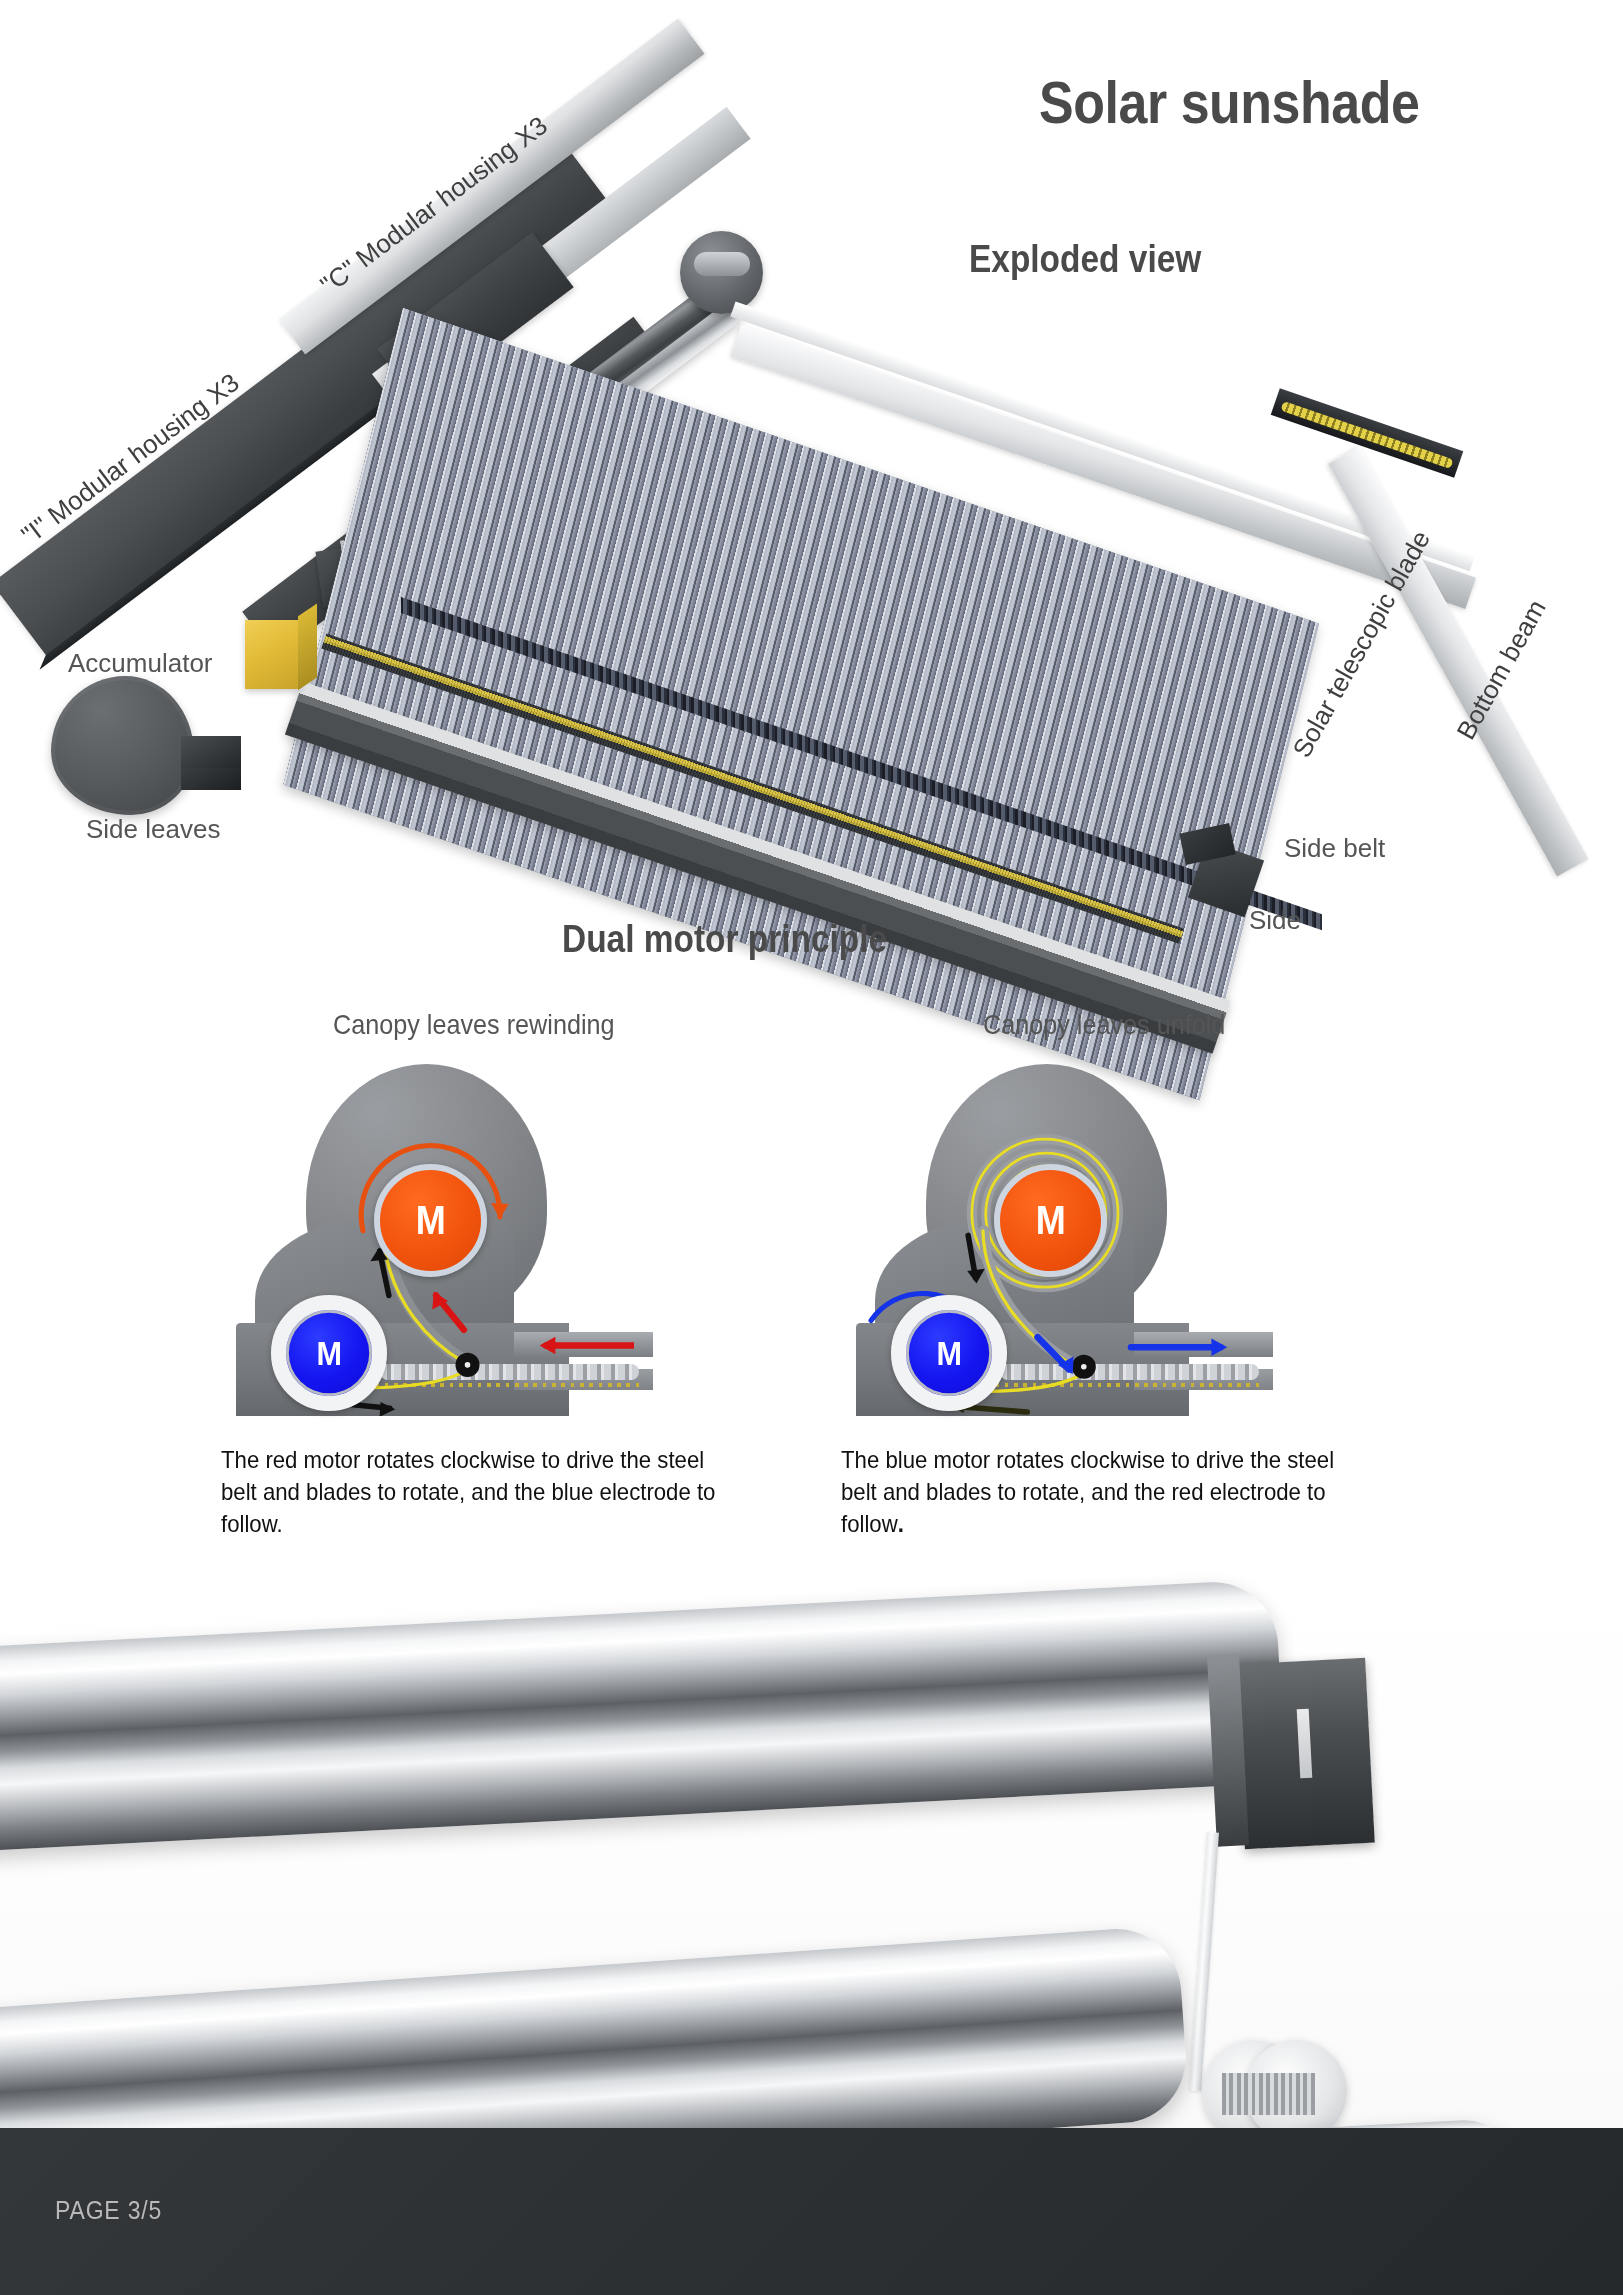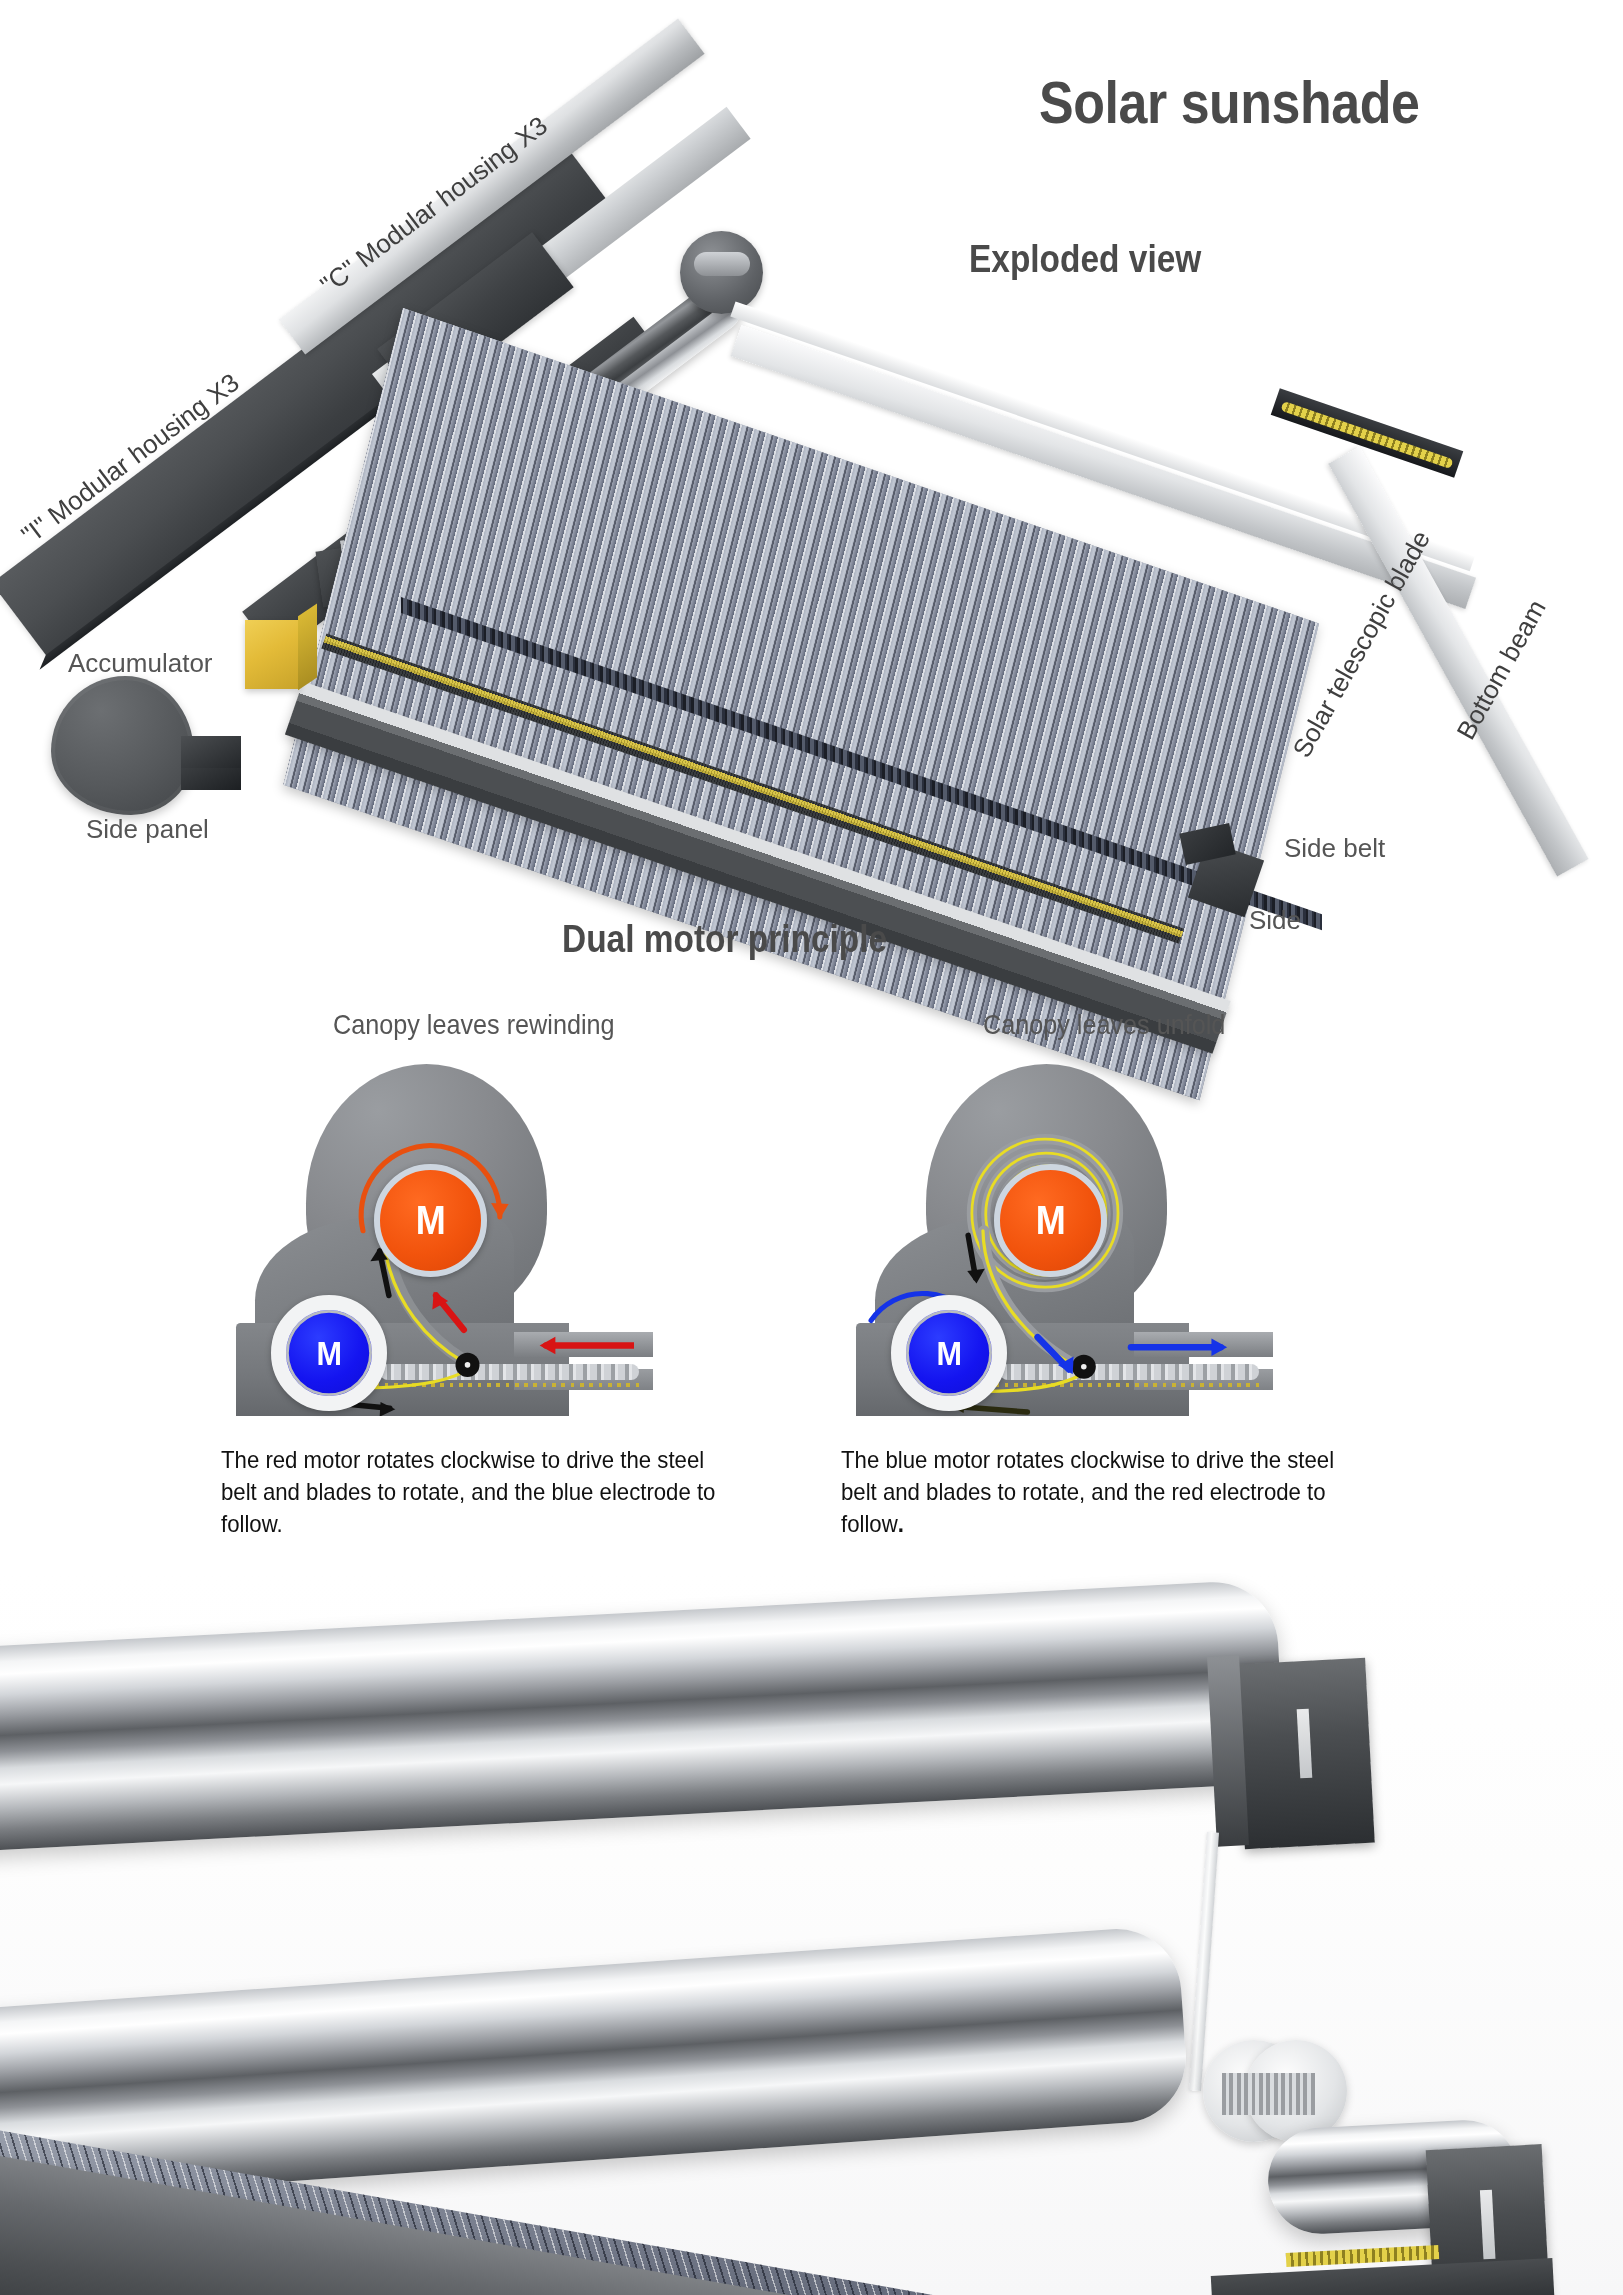--- a/index.html
+++ b/index.html
@@ -270,21 +270,21 @@
        background:linear-gradient(150deg,#4c4f52,#24272a);"></div>
   <div class="abs" style="left:181px;top:768px;width:60px;height:22px;
        background:linear-gradient(150deg,#3c3f42,#1c1f22);"></div>
 
   <div class="abs nosel callout-rot" style="left:324px;top:273px;transform:rotate(-37deg);">"C"  Modular housing X3</div>
 
   <div class="abs nosel callout-rot" style="left:25.4px;top:523px;transform:rotate(-37deg);">"I"  Modular housing X3</div>
 
   <div class="abs nosel callout" style="left:68px;top:648px;">Accumulator</div>
 
-  <div class="abs nosel callout" style="left:86px;top:814px;">Side panel</div>
+  <div class="abs nosel callout" style="left:86px;top:814px;">Side leaves</div>
 
   <div class="abs nosel callout-rot" style="left:1300px;top:740px;transform:rotate(-61deg);">Solar telescopic blade</div>
 
   <div class="abs nosel callout-rot" style="left:1464px;top:722px;transform:rotate(-61deg);">Bottom beam</div>
 
   <div class="abs nosel callout" style="left:1284px;top:833px;">Side belt</div>
 
   <div class="abs nosel callout" style="left:1249px;top:905px;">Side</div>
 </div>
 
@@ -426,14 +426,17 @@
     </div>
 
   <div class="photo-panel" style="left:-37px;top:551px;width:972px;height:241px;transform:skewY(10deg);transform-origin:left top;"></div>
 
   <div class="darkbeam" style="left:-28px;top:578px;width:1379px;height:148px;transform:skewY(10deg);transform-origin:left top;"></div>
   <div class="abs" style="left:1286px;top:676px;width:153px;height:14px;
        background:repeating-linear-gradient(90deg,#e3d14a 0 4.6px,#8e8020 4.6px 7.4px);transform:rotate(-3deg);"></div>
   <div class="abs" style="left:1212px;top:694px;width:342px;height:56px;
        background:linear-gradient(180deg,#4a4d50,#26292c);transform:rotate(-3deg);"></div>
 
+  <div class="footer">
+    <div class="abs nosel pagenum" style="left:55px;top:68px;">PAGE 3/5</div>
+  </div>
 </div>
 
 
 </body></html>

